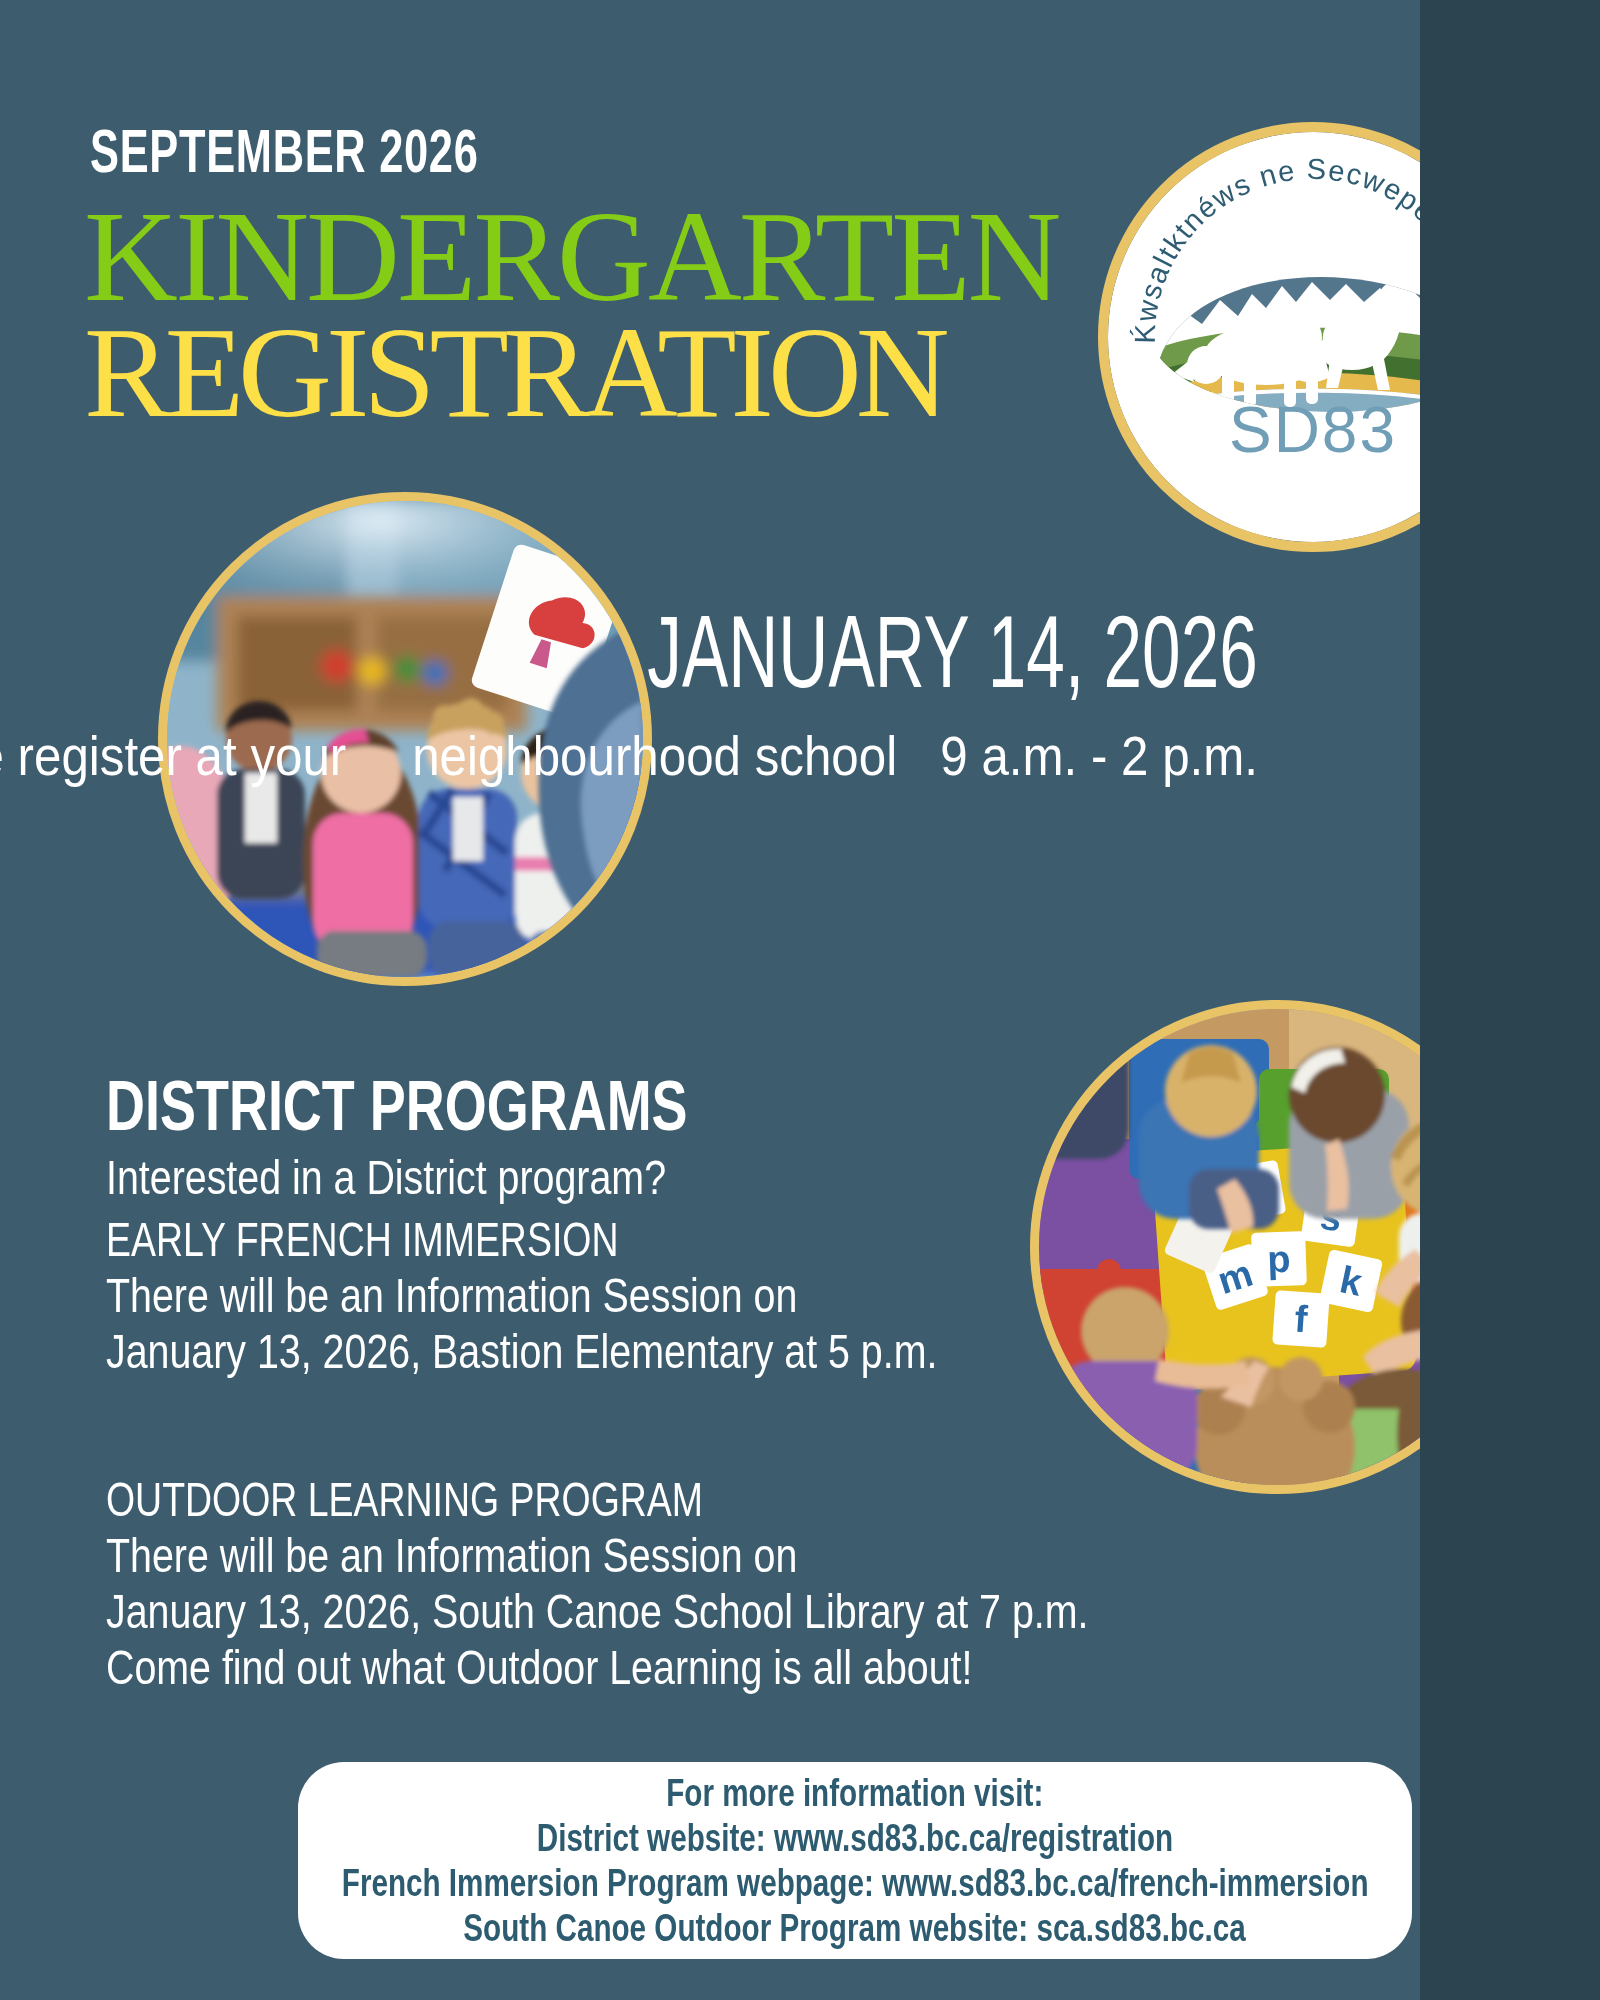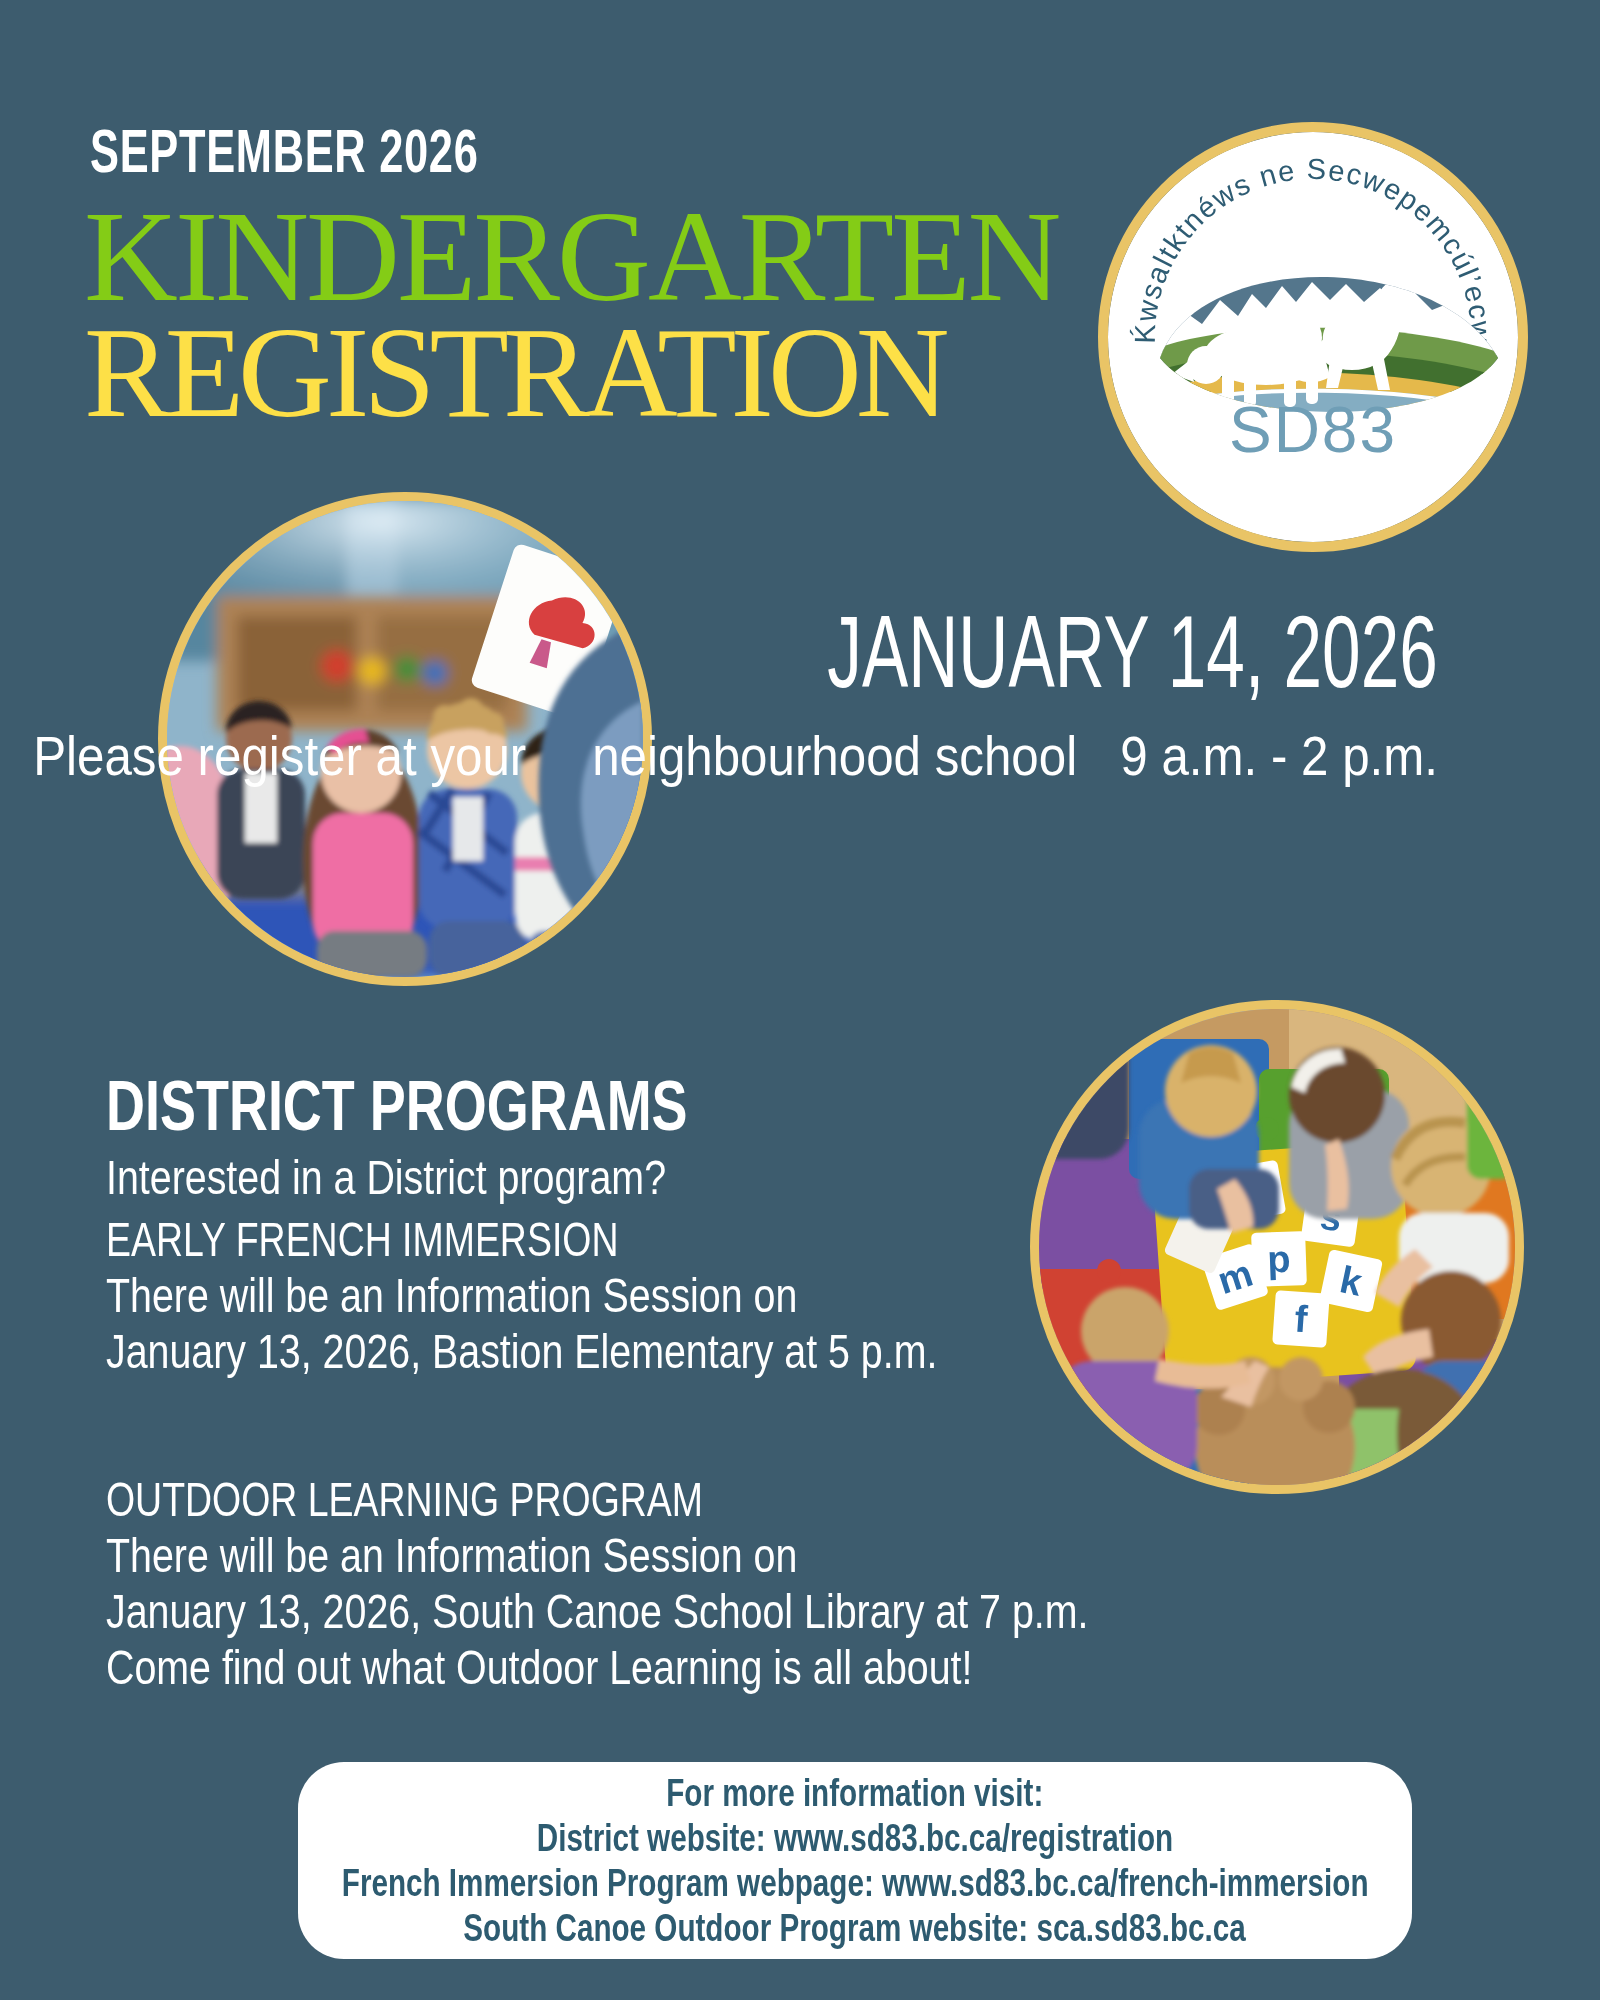--- a/index.html
+++ b/index.html
@@ -1,16 +1,16 @@
 <!DOCTYPE html>
 <html><head>
 <meta charset="utf-8">
 <style>
   html,body{margin:0;padding:0;background:#2c4450;}
-  .poster{position:relative;width:1600px;height:2000px;background:#3d5c6e;overflow:hidden;
+  .poster{position:relative;width:1420px;height:2000px;background:#3d5c6e;overflow:hidden;
           font-family:"Liberation Sans","DejaVu Sans",sans-serif;}
   .abs{position:absolute;}
   .cx{display:inline-block;transform:scaleX(var(--sx,0.8));white-space:nowrap;}
   .ox-l{transform-origin:left center;}
   .ox-r{transform-origin:right center;}
   .ox-c{transform-origin:center center;}
 
   .eyebrow{left:90px;top:116px;font-size:62px;font-weight:bold;color:#ffffff;letter-spacing:1px;line-height:70px;}
   .title{left:84px;font-family:"Liberation Serif","DejaVu Serif",serif;font-size:130px;line-height:120px;font-weight:normal;}
   .title1{top:196px;color:#84cc16;letter-spacing:-3px;}

